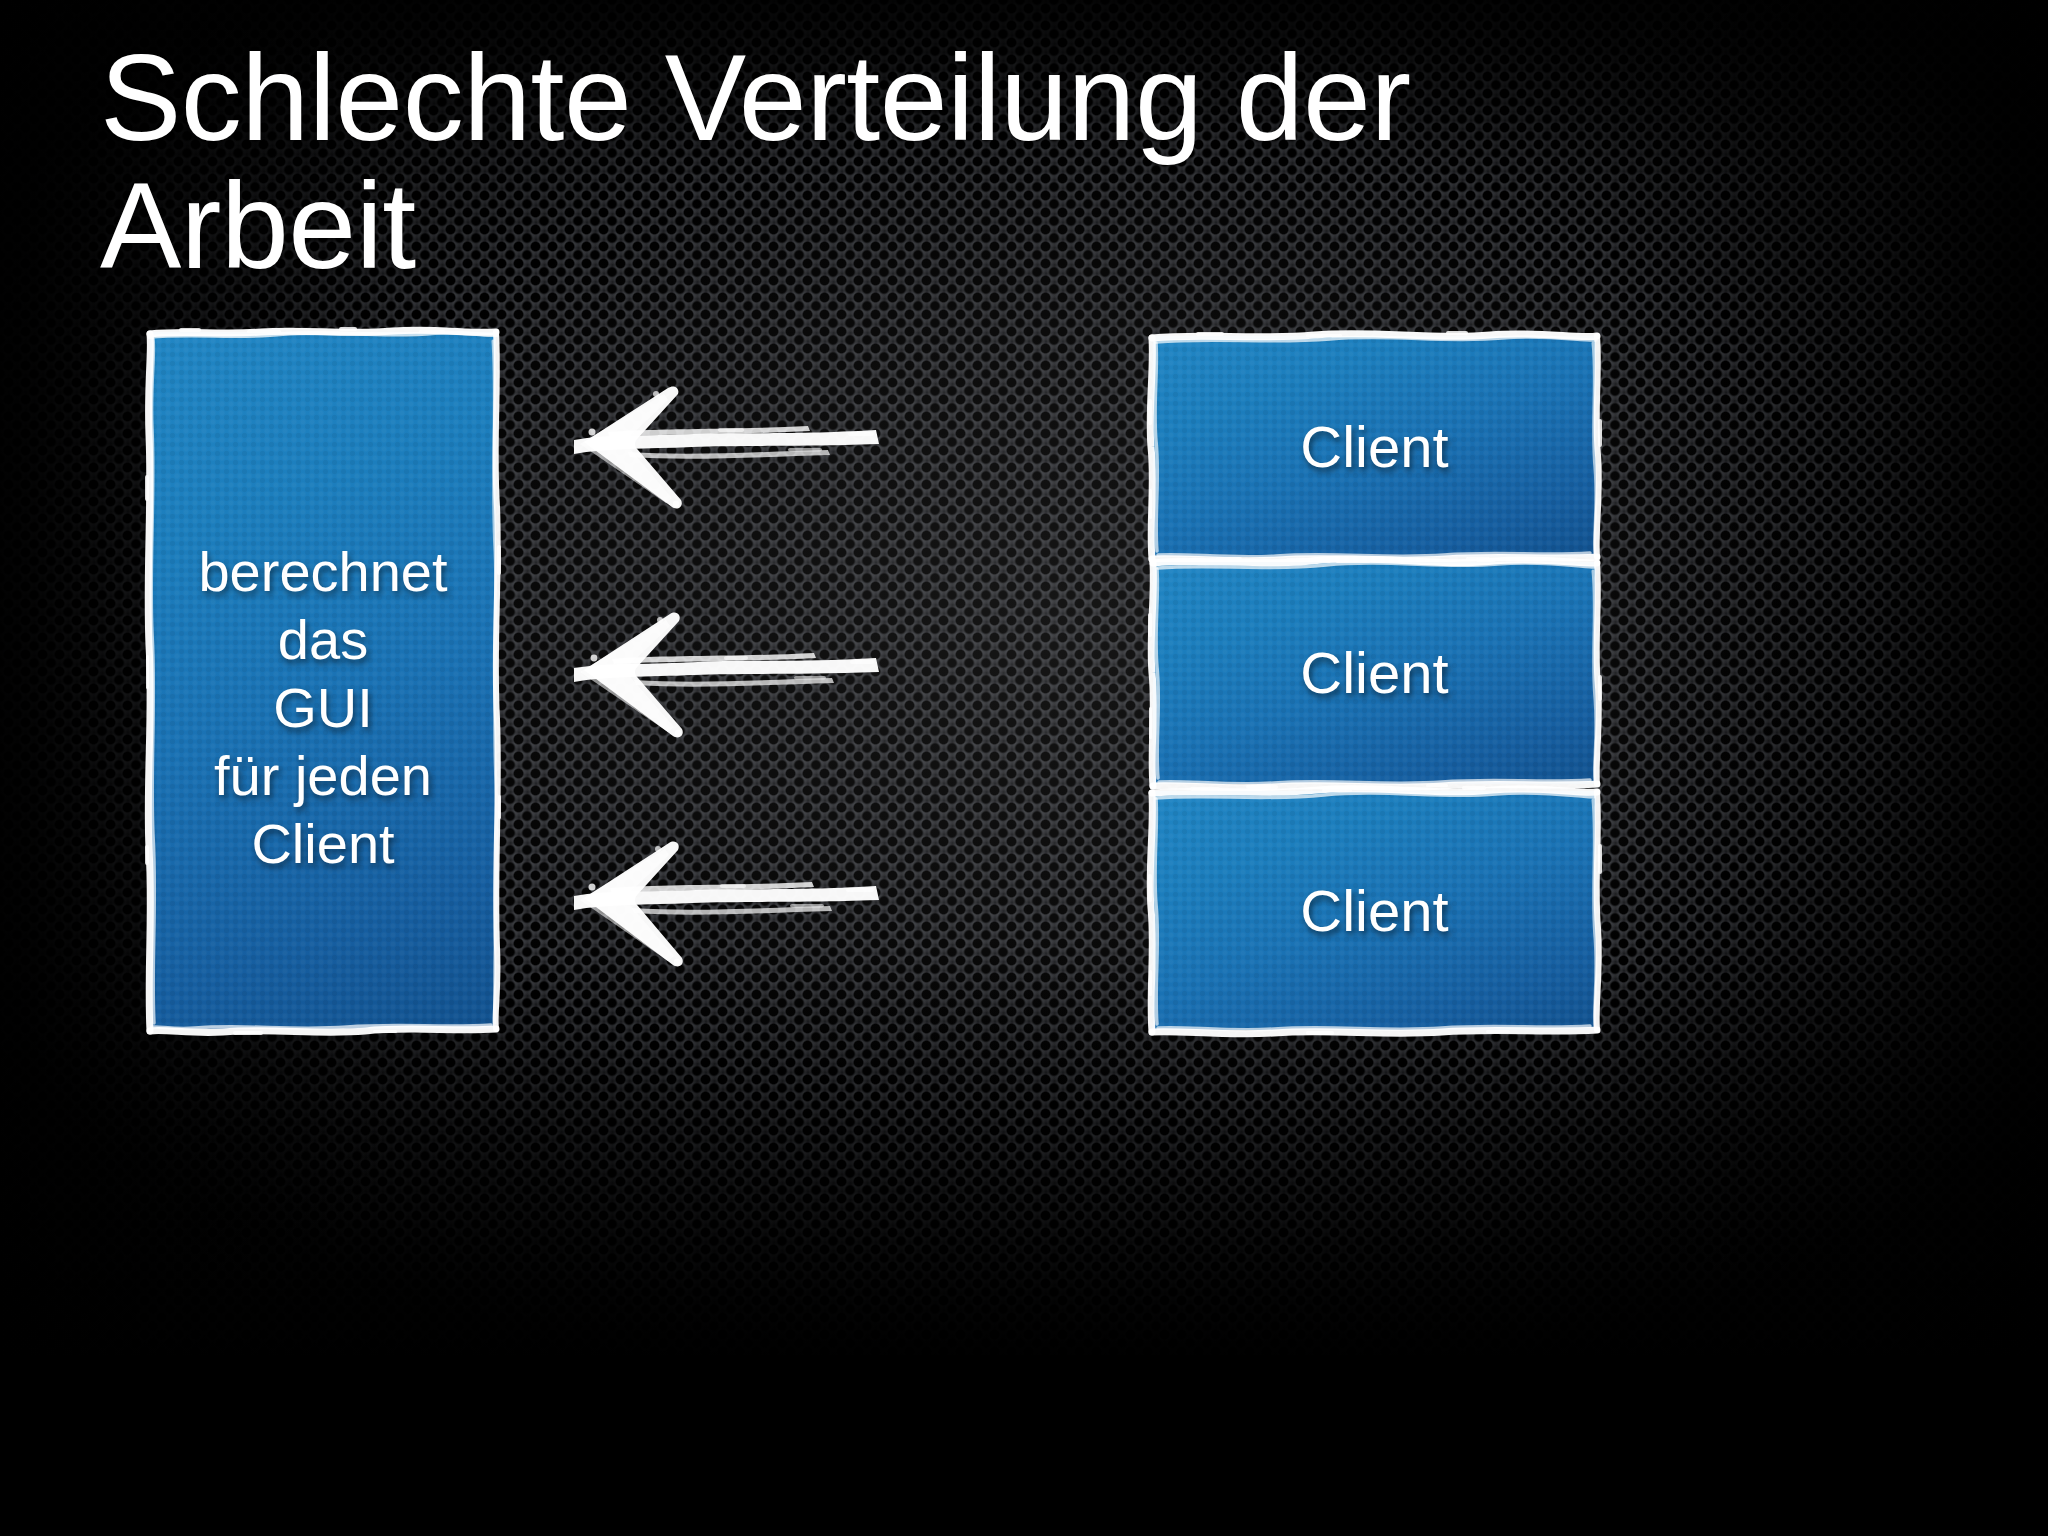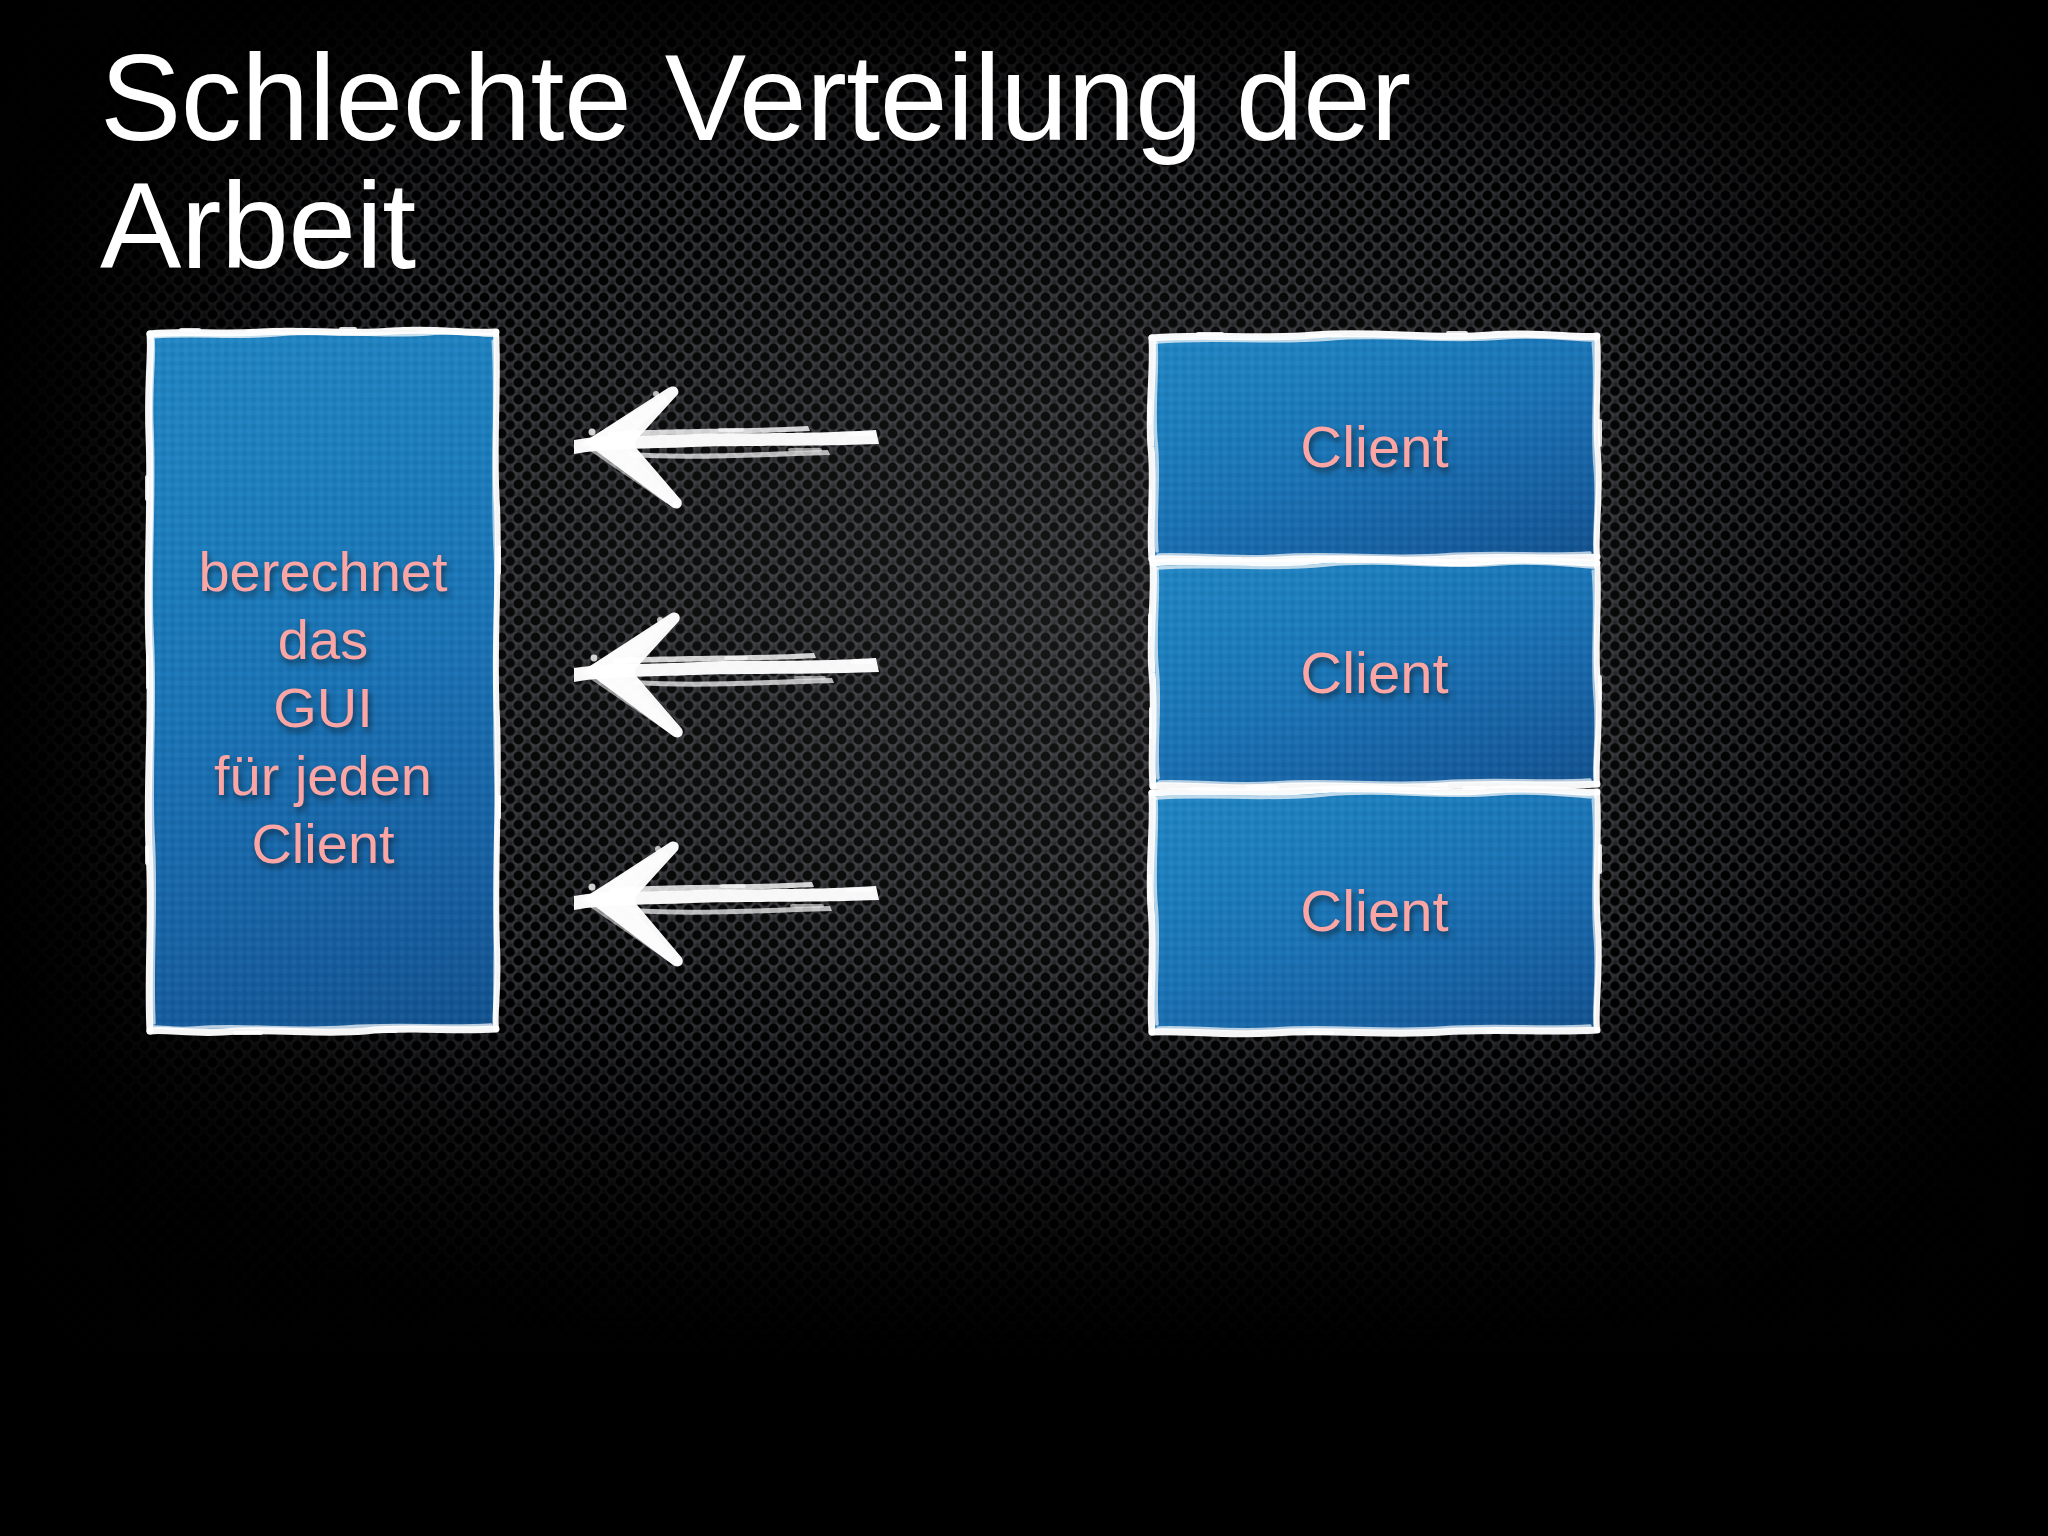--- a/index.html
+++ b/index.html
@@ -81,21 +81,21 @@
     letter-spacing: -0.5px;
     font-family: "Liberation Sans", sans-serif;
     text-shadow: 0 2px 5px rgba(0,0,0,0.75);
     white-space: pre-line;
   }
 
   
   .box {
     position: absolute;
     box-sizing: border-box;
-    color: #fca5a5;
+    color: #ffffff;
     display: flex;
     align-items: center;
     justify-content: center;
     text-align: center;
   }
   .box .fill {
     position: absolute;
     inset: 0;
     background:
       

